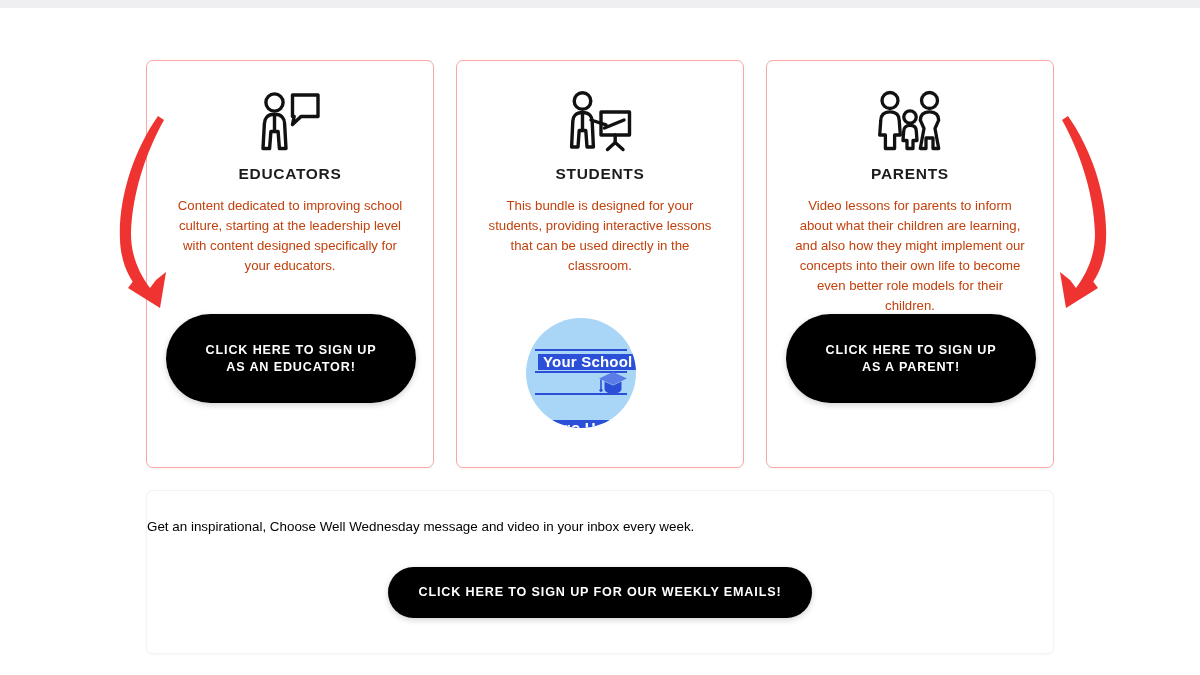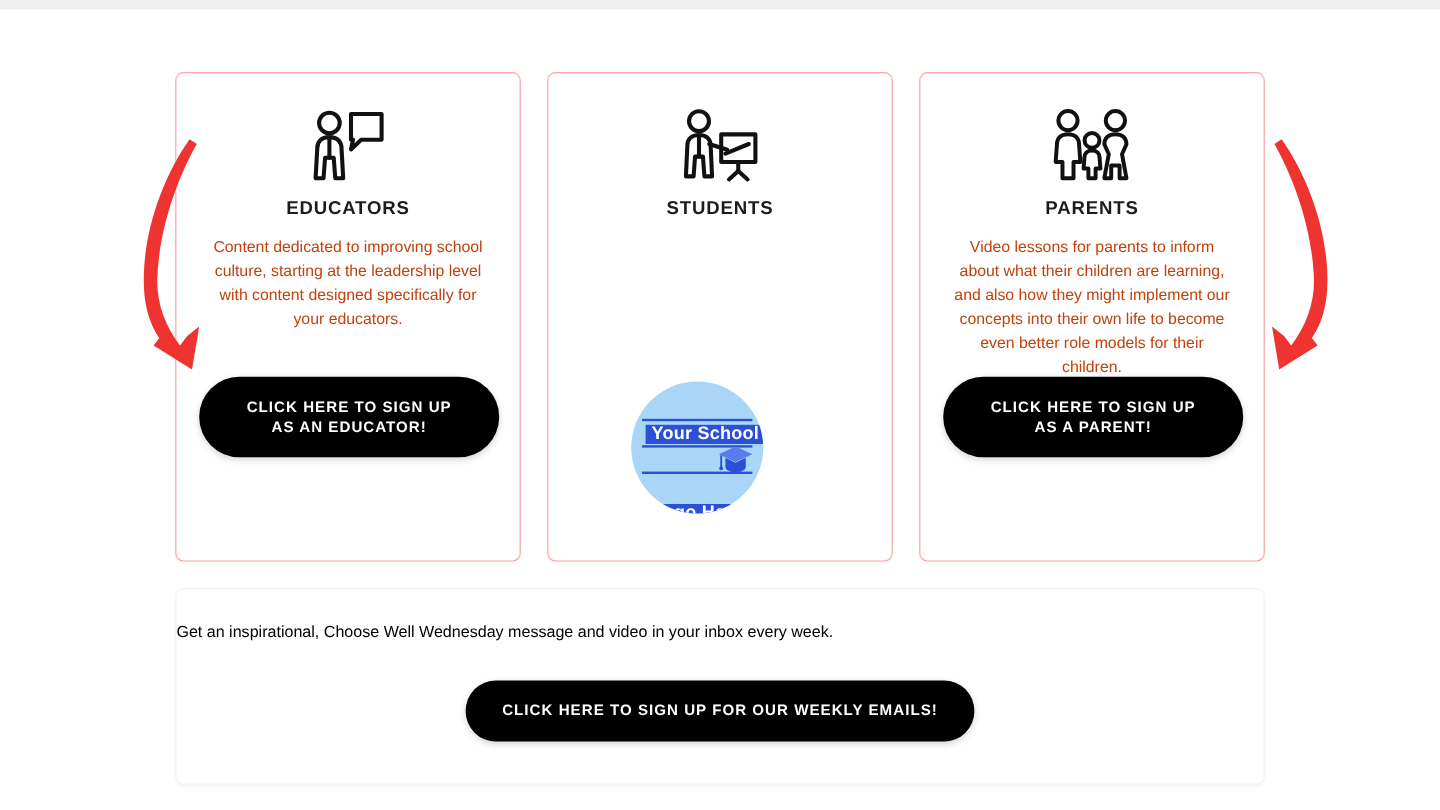--- a/index.html
+++ b/index.html
@@ -92,21 +92,21 @@
     cursor: pointer;
     padding: 0;
     box-shadow: 0 2px 6px rgba(0,0,0,0.18);
     display: flex;
     align-items: center;
     justify-content: center;
   }
   .card-btn {
     position: absolute;
     width: 250px;
-    height: 67px;
+    height: 89px;
     left: 19px;
     top: 253px;
   }
   .card-btn .btn-line { display: block; }
 
   
   #school-logo-circle {
     position: absolute;
     left: 69px;
     top: 257px;
@@ -206,20 +206,21 @@
           <path d="M15.5 23.2 L15.5 40.5"></path>
           <path d="M24.0 30.0 L39.0 34.8"></path>
           <path d="M34.0 22.0 L62.5 22.0 L62.5 45.0 L34.0 45.0 Z"></path>
           <path d="M37.5 38.0 L57.0 30.0"></path>
           <path d="M48.2 45.0 L48.2 52.5"></path>
           <path d="M48.2 52.5 L40.5 59.5"></path>
           <path d="M48.2 52.5 L56.0 59.5"></path>
         </svg>
       </div>
       <div class="card-title">STUDENTS</div>
+      <div class="card-desc">This bundle is designed for your students, providing interactive lessons that can be used directly in the classroom.</div>
 
       <div id="school-logo-circle">
         <div class="logo-rule" style="left:9px; top:31px; width:92px;"></div>
         <div class="logo-chip" style="left:12px; top:36px;">Your School</div>
         <div class="logo-rule" style="left:9px; top:53px; width:92px;"></div>
         <div class="logo-chip" style="left:12px; top:58px;margin-top:44px;">Logo Here</div>
         <div class="logo-rule" style="left:9px; top:75px; width:92px;"></div>
         <div style="position:absolute; left:72px; top:52px;">
           <svg width="30" height="26" viewBox="0 0 30 26">
             <path d="M15 2 L29 8.5 L15 15 L1 8.5 Z" fill="#5b7ce8"></path>

